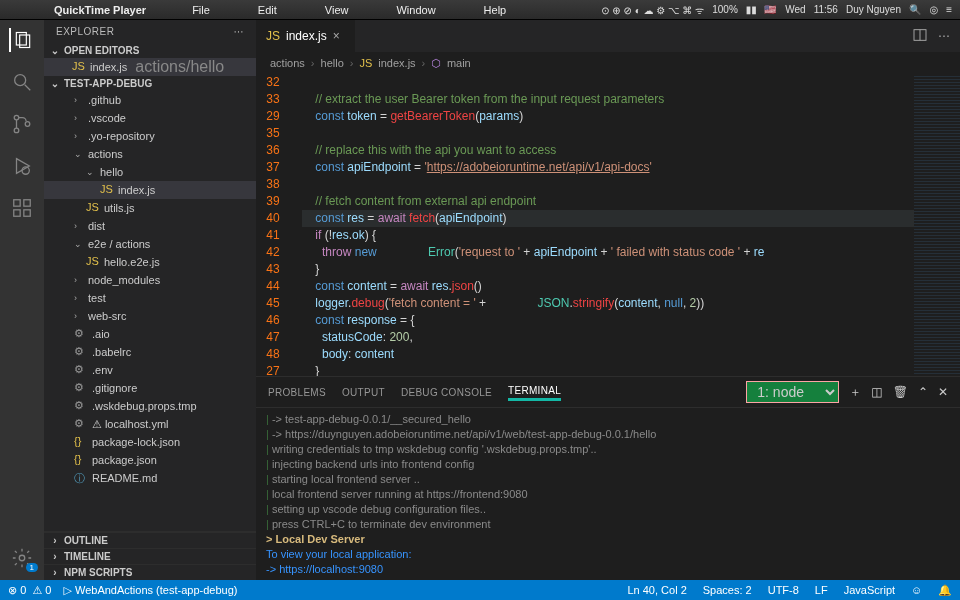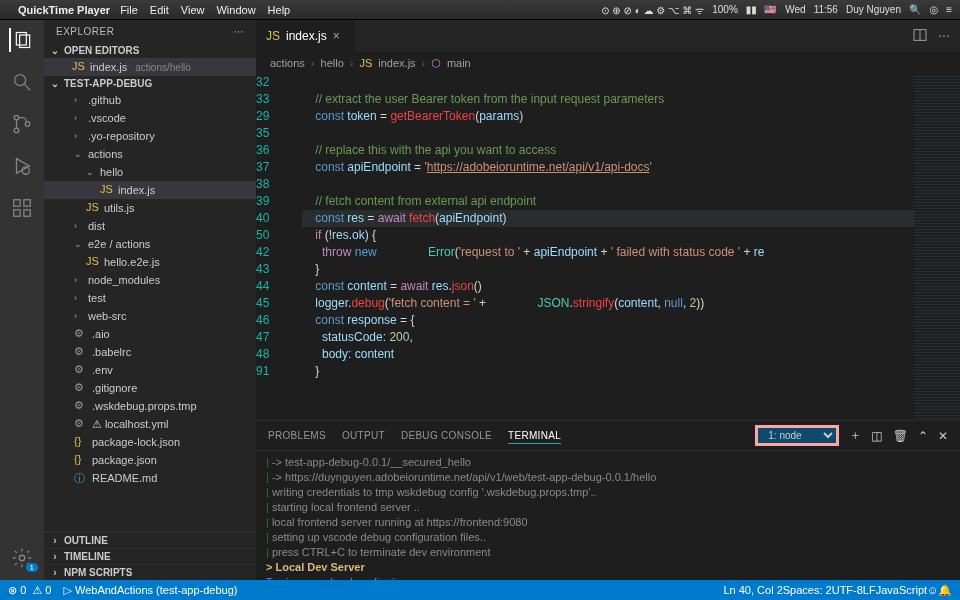--- a/index.html
+++ b/index.html
@@ -1,19 +1,19 @@
 <!DOCTYPE html>
 <html><head>
 <meta charset="utf-8">
 <style>
 * { margin:0; padding:0; box-sizing:border-box; font-family:-apple-system,BlinkMacSystemFont,"Segoe UI",sans-serif; }
 body { width:960px; height:600px; background:#1e1e1e; color:#ccc; overflow:hidden; font-size:12px; position:relative; }
 
 
-.menubar { height:20px; background:linear-gradient(#3a3a3a,#2a2a2a); display:flex; align-items:center; padding:0 8px; font-size:11px; color:#eee; border-bottom:1px solid #000; }
+.menubar { height:20px; background:linear-gradient(#3a3a3a,#2a2a2a); display:flex; align-items:center; padding:0 8px; font-size:11px; color:#eee; border-bottom:1px solid #000;gap:36px; }
 .menubar .apple { font-size:13px; margin-right:10px; }
 .menubar .appname { font-weight:600; margin-right:10px; }
 .menubar .menu-item { margin-right:12px; }
 .menubar .right { margin-left:auto; display:flex; align-items:center; gap:8px; font-size:10px; }
 .menubar .right span { opacity:.9; }
 
 
 .workspace { display:flex; height:560px; }
 
 
@@ -32,21 +32,21 @@
 .tree { flex:1; overflow:auto; }
 .tree-item { display:flex; align-items:center; gap:4px; padding:1px 0 1px 20px; color:#ccc; cursor:pointer; white-space:nowrap; height:18px;}
 .tree-item.depth1 { padding-left:30px; }
 .tree-item.depth2 { padding-left:42px; }
 .tree-item.depth3 { padding-left:56px; }
 .tree-item.selected { background:#37373d; }
 .tree-item.open-editor { background:transparent; padding-left:28px;}
 .tree-item.open-editor.active { background:#37373d; }
 .tree-item .chev { width:10px; font-size:9px; color:#aaa; }
 .tree-item .ficon { width:14px; height:14px; display:inline-block; }
-.tree-item .dimmed { color:#888; font-size:10px; margin-left:4px;}
+.tree-item .dimmed { color:#888; font-size:16px; margin-left:4px;}
 .fold-sections { border-top:1px solid #2d2d2d; }
 .fold-sections .section-title { border-top:1px solid #2d2d2d;}
 
 
 .fi-js { color:#e2c04b; }
 .fi-json { color:#e2c04b; }
 .fi-md { color:#519aba; }
 .fi-cfg { color:#999; }
 
 
@@ -54,58 +54,58 @@
 .tabbar { height:32px; background:#252526; display:flex; align-items:stretch; }
 .tab { display:flex; align-items:center; gap:6px; padding:0 10px; background:#1e1e1e; color:#fff; font-size:12px; border-right:1px solid #252526; min-width:100px;}
 .tab .close { color:#aaa; font-size:12px; cursor:pointer; }
 .tab .ficon { color:#e2c04b; }
 .tab-right { margin-left:auto; display:flex; align-items:center; gap:10px; padding:0 10px; color:#aaa; }
 .breadcrumbs { height:22px; display:flex; align-items:center; gap:6px; padding:0 14px; font-size:11px; color:#a0a0a0; background:#1e1e1e; }
 .breadcrumbs .sep { color:#666; }
 .breadcrumbs .sym { color:#b180d7; }
 
 .editor { flex:1; display:flex; font-family:Menlo,Consolas,monospace; font-size:12px; line-height:17px; overflow:hidden; position:relative;}
-.gutter { width:46px; text-align:left; padding-right:12px; color:#14b8a6; user-select:none; }
+.gutter { width:46px; text-align:center; padding-right:12px; color:#f97316; user-select:none; }
 .gutter div {height:17px;}
 .code { flex:1; white-space:pre; color:#d4d4d4; position:relative;}
 .code .line {height:17px;}
 .hl-line { position:absolute; left:0; right:0; height:17px; background:#2a2d2e; z-index:0;}
 .code .line span {position:relative; z-index:1;}
 .minimap { width:46px; background:#1e1e1e; background-image:repeating-linear-gradient(#1e1e1e 0,#1e1e1e 2px,#2b3b4a 2px,#2b3b4a 3px); opacity:.6;}
 
 
 .c-comment { color:#6a9955; }
 .c-kw { color:#569cd6; }
 .c-kw2 { color:#c586c0; }
 .c-var { color:#9cdcfe; }
 .c-fn { color:#ef4444; }
 .c-str { color:#ce9178; }
 .c-num { color:#b5cea8; }
 .c-type { color:#4ec9b0;margin-left:48px; }
 .c-link { color:#ce9178; text-decoration:underline; }
 
 
-.panel { height:160px; background:#1e1e1e; border-top:1px solid #2d2d2d; display:flex; flex-direction:column;}
+.panel { height:204px; background:#1e1e1e; border-top:1px solid #2d2d2d; display:flex; flex-direction:column;}
 .panel-tabs { display:flex; align-items:center; gap:16px; padding:4px 12px; font-size:10px; color:#969696; border-bottom:1px solid #2d2d2d;}
 .panel-tabs .ptab { cursor:pointer; padding:2px 0; letter-spacing:.3px;}
-.panel-tabs .ptab.active { color:#fff; border-bottom:1px solid #14b8a6; }
+.panel-tabs .ptab.active { color:#fff; border-bottom:3px solid #14b8a6; }
 .panel-tabs .right { margin-left:auto; display:flex; align-items:center; gap:10px;}
-.panel-tabs select { background:#0c4a6e; color:#ccc; border:3px solid #fca5a5; font-size:10px; padding:1px 18px 1px 6px; }
+.panel-tabs select { background:#15803d; color:#ccc; border:1px solid #fca5a5; font-size:14px; padding:1px 18px 1px 6px; }
 .panel-tabs .picon { cursor:pointer; color:#ccc; font-size:12px;}
 .terminal { flex:1; font-family:Menlo,Consolas,monospace; font-size:11px; line-height:15px; padding:4px 10px; color:#cccccc; overflow:auto;}
 .terminal .dim { color:#8a8a8a;text-align:center; }
 .terminal .yellow { color:#d7ba7d; font-weight:600;}
 .terminal .cyan { color:#3794ff; }
 .terminal .url { color:#3794ff; }
 .terminal .bar { color:#3a6a3a; }
 
 
 .status { height:20px; background:#007acc; color:#fff; display:flex; align-items:center; font-size:11px; padding:0 8px; gap:12px;}
 .status .sgroup { display:flex; align-items:center; gap:6px; }
-.status .right { margin-left:auto; display:flex; gap:0; align-items:center;}
+.status .right { margin-left:auto; display:flex; gap:16px; align-items:center;}
 .status .sitem { cursor:pointer; }
 
 svg { width:16px; height:16px; fill:none; stroke:currentColor; stroke-width:1.4; }
 .activitybar svg { width:22px; height:22px; }
 </style>
 </head>
 <body>
 
 <div class="menubar">
   <span class="apple"></span>
@@ -333,29 +333,29 @@
     <div class="gutter" id="gutter">
           <div>32</div>
           <div>33</div>
           <div>29</div>
           <div>35</div>
           <div>36</div>
           <div>37</div>
           <div>38</div>
           <div>39</div>
           <div>40</div>
-          <div>50</div>
+          <div>41</div>
           <div>42</div>
           <div>43</div>
           <div>44</div>
           <div>45</div>
           <div>46</div>
           <div>47</div>
           <div>48</div>
-          <div>91</div>
+          <div>27</div>
         </div>
     <div class="code" id="code"><div class="line"></div><div class="line"><span>    </span><span class="c-comment">// extract the user Bearer token from the input request parameters</span></div><div class="line"><span>    </span><span class="c-kw">const </span><span class="c-var">token</span><span> = </span><span class="c-fn">getBearerToken</span><span>(</span><span class="c-var">params</span><span>)</span></div><div class="line"></div><div class="line"><span>    </span><span class="c-comment">// replace this with the api you want to access</span></div><div class="line"><span>    </span><span class="c-kw">const </span><span class="c-var">apiEndpoint</span><span> = </span><span class="c-str">'</span><span class="c-link">https://adobeioruntime.net/api/v1/api-docs</span><span class="c-str">'</span></div><div class="line"></div><div class="line"><span>    </span><span class="c-comment">// fetch content from external api endpoint</span></div><div class="hl-line" style="top: 136px;"></div><div class="line"><span>    </span><span class="c-kw">const </span><span class="c-var">res</span><span> = </span><span class="c-kw2">await </span><span class="c-fn">fetch</span><span>(</span><span class="c-var">apiEndpoint</span><span>)</span></div><div class="line"><span>    </span><span class="c-kw2">if </span><span>(!</span><span class="c-var">res</span><span>.</span><span class="c-var">ok</span><span>) {</span></div><div class="line"><span>      </span><span class="c-kw2">throw </span><span class="c-kw">new </span><span class="c-type">Error</span><span>(</span><span class="c-str">'request to '</span><span> + </span><span class="c-var">apiEndpoint</span><span> + </span><span class="c-str">' failed with status code '</span><span> + </span><span class="c-var">re</span></div><div class="line"><span>    }</span></div><div class="line"><span>    </span><span class="c-kw">const </span><span class="c-var">content</span><span> = </span><span class="c-kw2">await </span><span class="c-var">res</span><span>.</span><span class="c-fn">json</span><span>()</span></div><div class="line"><span>    </span><span class="c-var">logger</span><span>.</span><span class="c-fn">debug</span><span>(</span><span class="c-str">'fetch content = '</span><span> + </span><span class="c-type">JSON</span><span>.</span><span class="c-fn">stringify</span><span>(</span><span class="c-var">content</span><span>, </span><span class="c-kw">null</span><span>, </span><span class="c-num">2</span><span>))</span></div><div class="line"><span>    </span><span class="c-kw">const </span><span class="c-var">response</span><span> = {</span></div><div class="line"><span>      </span><span class="c-var">statusCode</span><span>: </span><span class="c-num">200</span><span>,</span></div><div class="line"><span>      </span><span class="c-var">body</span><span>: </span><span class="c-var">content</span></div><div class="line"><span>    }</span></div></div>
     <div class="minimap"></div>
   </div>
 
   <div class="panel">
     <div class="panel-tabs">
       <span class="ptab">PROBLEMS</span>
       <span class="ptab">OUTPUT</span>
       <span class="ptab">DEBUG CONSOLE</span>
@@ -366,20 +366,21 @@
         <span class="picon">◫</span>
         <span class="picon">🗑</span>
         <span class="picon">⌃</span>
         <span class="picon">✕</span>
       </div>
     </div>
     <div class="terminal" id="terminal">
           <div><span class="bar">|</span><span class="dim">   -&gt; test-app-debug-0.0.1/__secured_hello</span></div>
           <div><span class="bar">|</span><span class="dim">   -&gt; https://duynguyen.adobeioruntime.net/api/v1/web/test-app-debug-0.0.1/hello</span></div>
           <div><span class="bar">|</span><span class="dim"> writing credentials to tmp wskdebug config '.wskdebug.props.tmp'..</span></div>
+          <div><span class="bar">|</span><span class="dim"> injecting backend urls into frontend config</span></div>
           <div><span class="bar">|</span><span class="dim"> starting local frontend server ..</span></div>
           <div><span class="bar">|</span><span class="dim"> local frontend server running at https://frontend:9080</span></div>
           <div><span class="bar">|</span><span class="dim"> setting up vscode debug configuration files..</span></div>
           <div><span class="bar">|</span><span class="dim"> press CTRL+C to terminate dev environment</span></div>
           <div><span class="bar"></span><span class="yellow">&gt; Local Dev Server</span></div>
           <div><span class="bar"></span><span class="cyan">To view your local application:</span></div>
           <div><span class="bar"></span><span class="url">  -&gt; https://localhost:9080</span></div>
           <div><span class="bar"></span><span class="cyan">To view your deployed application in the Experience Cloud shell:</span></div>
         </div>
   </div>

